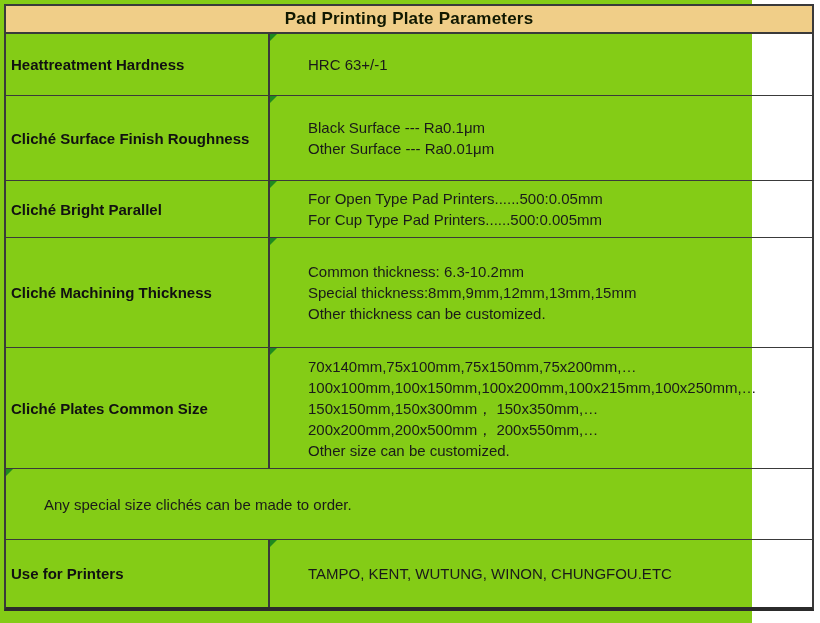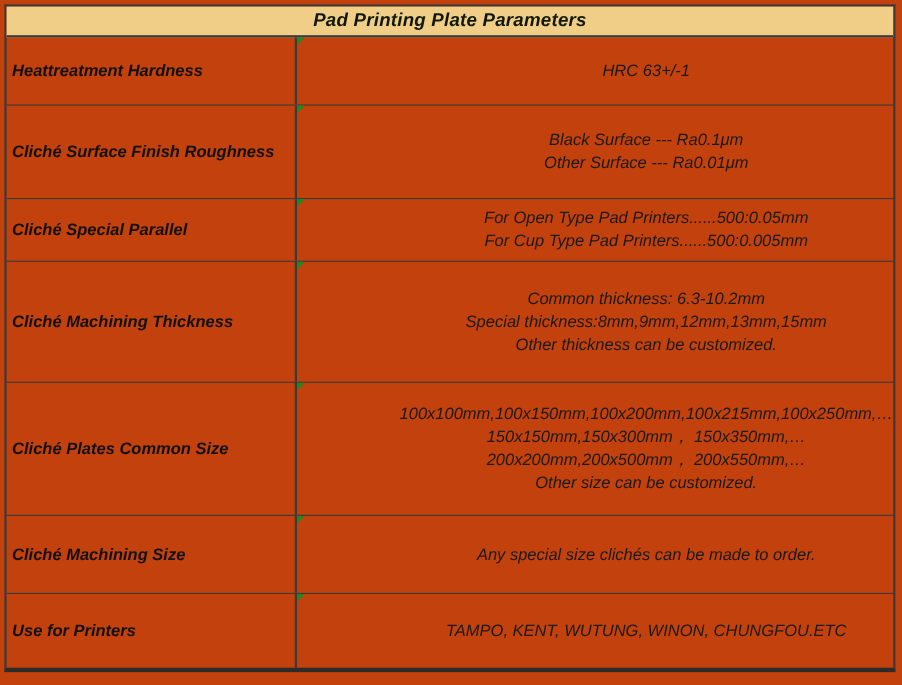--- a/index.html
+++ b/index.html
@@ -2,26 +2,25 @@
 <html><head>
 <meta charset="utf-8">
 <style>
   html, body {
     margin: 0;
     padding: 0;
     background: #ffffff;
     font-family: "Liberation Sans", sans-serif;
   }
   .page {
-    width: 820px;
+    width: 752px;
     height: 623px;
-    background: #c2410c;
+    background: #84cc16;
     box-sizing: border-box;
     padding: 4px 4px 0 4px;
-    font-style: italic;
   }
   .spec-table {
     width: 806px;
     border: 2px solid #3a3a3a;
     border-bottom: 4px solid #2b2b2b;
     box-sizing: content-box;
   }
   .title-bar {
     height: 26px;
     background: #F0CE88;
@@ -49,25 +48,24 @@
     font-weight: bold;
     font-size: 15px;
     color: #111111;
   }
   .value-cell {
     flex: 1;
     position: relative;
     display: flex;
     flex-direction: column;
     justify-content: center;
-    padding-left: 93px;
+    padding-left: 38px;
     font-size: 15px;
     color: #1a1a1a;
     line-height: 21px;
-    text-align: center;
   }
   .value-line { white-space: nowrap; }
   .marker {
     position: absolute;
     top: 0;
     left: 0;
     width: 0;
     height: 0;
     border-top: 7px solid #1f8a1f;
     border-right: 7px solid transparent;
@@ -100,21 +98,21 @@
     <div class="row r2">
       <div class="label-cell">Cliché Surface Finish Roughness</div>
       <div class="value-cell">
         <span class="marker"></span>
         <div class="value-line">Black Surface --- Ra0.1μm</div>
         <div class="value-line">Other Surface --- Ra0.01μm</div>
       </div>
     </div>
 
     <div class="row r3">
-      <div class="label-cell">Cliché Special Parallel</div>
+      <div class="label-cell">Cliché Bright Parallel</div>
       <div class="value-cell">
         <span class="marker"></span>
         <div class="value-line">For Open Type Pad Printers......500:0.05mm</div>
         <div class="value-line">For Cup Type Pad Printers......500:0.005mm</div>
       </div>
     </div>
 
     <div class="row r4">
       <div class="label-cell">Cliché Machining Thickness</div>
       <div class="value-cell">
@@ -122,29 +120,29 @@
         <div class="value-line">Common thickness: 6.3-10.2mm</div>
         <div class="value-line">Special thickness:8mm,9mm,12mm,13mm,15mm</div>
         <div class="value-line">Other thickness can be customized.</div>
       </div>
     </div>
 
     <div class="row r5">
       <div class="label-cell">Cliché Plates Common Size</div>
       <div class="value-cell">
         <span class="marker"></span>
+        <div class="value-line">70x140mm,75x100mm,75x150mm,75x200mm,…</div>
         <div class="value-line">100x100mm,100x150mm,100x200mm,100x215mm,100x250mm,…</div>
         <div class="value-line">150x150mm,150x300mm， 150x350mm,…</div>
         <div class="value-line">200x200mm,200x500mm， 200x550mm,…</div>
         <div class="value-line">Other size can be customized.</div>
       </div>
     </div>
 
     <div class="row r6">
-      <div class="label-cell">Cliché Machining Size</div>
       <div class="value-cell">
         <span class="marker"></span>
         <div class="value-line">Any special size clichés can be made to order.</div>
       </div>
     </div>
 
     <div class="row r7">
       <div class="label-cell">Use for Printers</div>
       <div class="value-cell">
         <span class="marker"></span>

